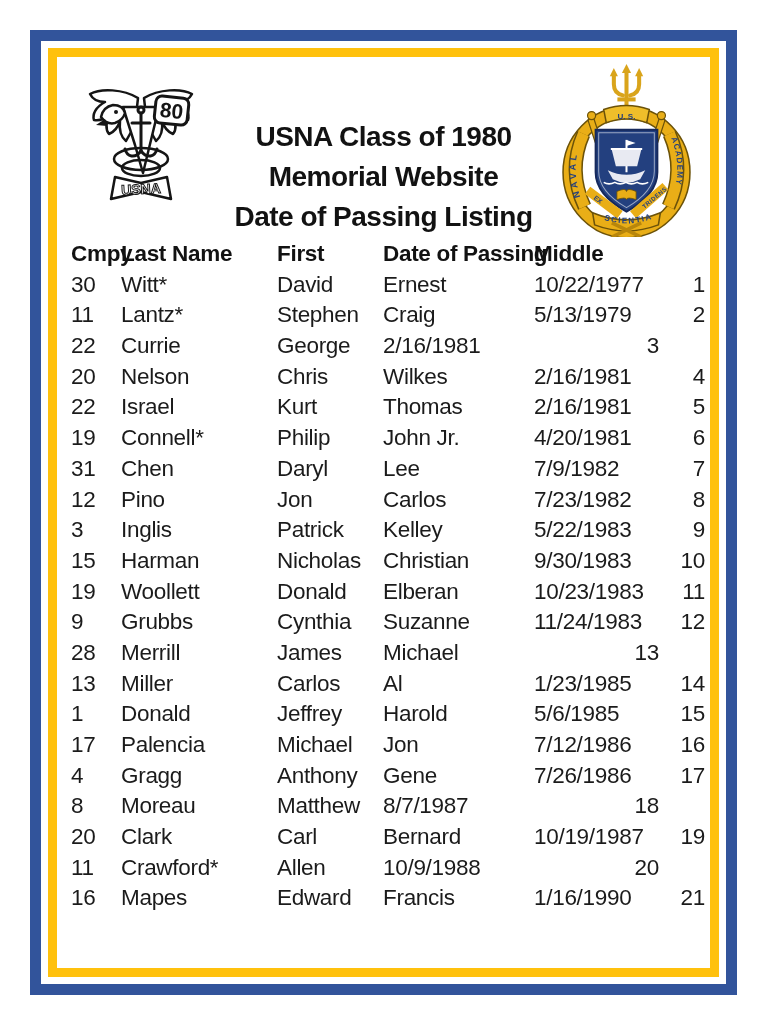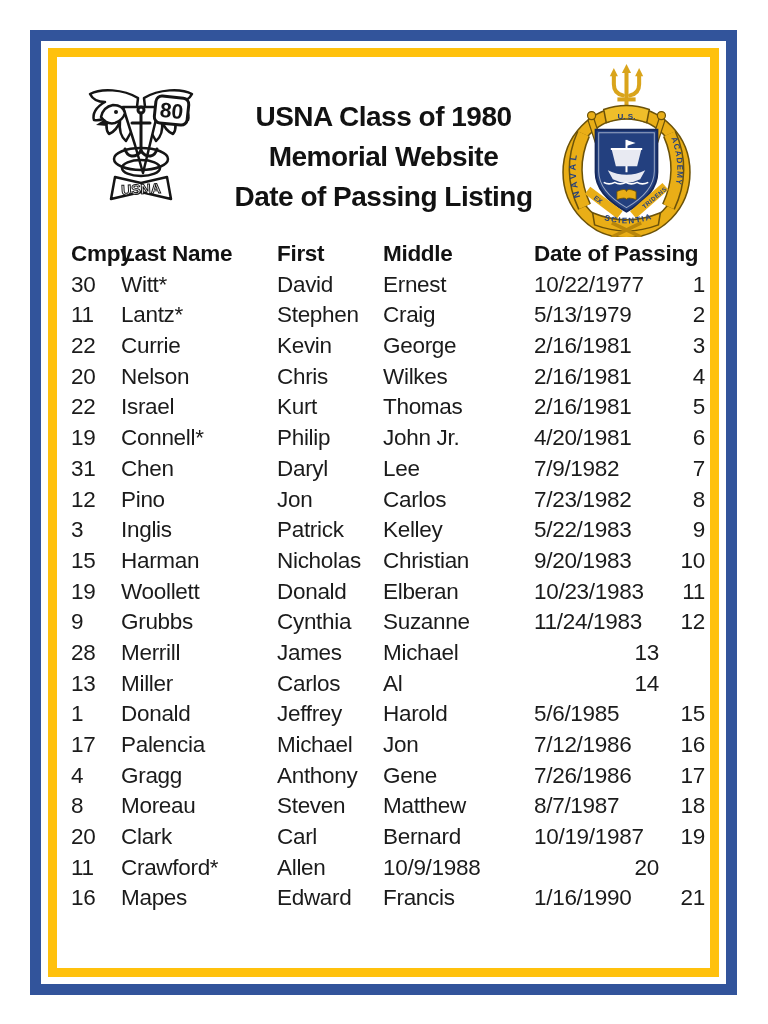--- a/index.html
+++ b/index.html
@@ -14,21 +14,21 @@
   }
   .frame-gold{
     position:absolute;left:7px;top:7px;right:7px;bottom:7px;
     border:9px solid #FFC10D;
   }
   .content{position:absolute;left:0;top:0;right:0;bottom:0;background:#fff;}
   .header{position:relative;height:182px;}
   .class-crest{position:absolute;left:26px;top:28px;width:116px;height:122px;}
   .academy-seal{position:absolute;right:10px;top:6px;width:147px;height:174px;}
   .title{
-    text-align:center;padding-top:40px;font-weight:bold;
+    text-align:center;padding-top:60px;font-weight:bold;
     font-size:28px;line-height:40px;letter-spacing:-0.5px;color:#121212;
   }
   .listing{padding-left:14px;padding-right:5px;font-size:22.5px;letter-spacing:-0.3px;color:#1b1b1b;}
   .trow{
     display:grid;
     grid-template-columns:50px 156px 106px 151px 125px 1fr;
     height:30.7px;line-height:30.7px;align-items:center;white-space:nowrap;
   }
   .trow.head{font-weight:bold;color:#121212;}
   .trow .seq{text-align:right;}
@@ -145,22 +145,22 @@
             <path d="M58 158 L87 172 M87 158 L58 172" stroke="#B8860B" stroke-width="3.5"></path>
           </svg>
         </div>
       </div>
 
       <div class="listing">
         <div class="trow head">
           <div>Cmpy</div>
           <div>Last Name</div>
           <div>First</div>
+          <div>Date of Passing</div>
           <div>Middle</div>
-          <div>Date of Passing</div>
           <div class="seq"></div>
         </div>
         <div>
 
             <div class="trow">
               <div>30</div>
               <div>Witt*</div>
               <div>David</div>
               <div>Ernest</div>
               <div>10/22/1977</div>
@@ -172,21 +172,20 @@
               <div>Lantz*</div>
               <div>Stephen</div>
               <div>Craig</div>
               <div>5/13/1979</div>
               <div class="seq">2</div>
             </div>
 
             <div class="trow">
               <div>22</div>
               <div>Currie</div>
-              <div>Kevin</div>
               <div>George</div>
               <div>2/16/1981</div>
               <div class="seq">3</div>
             </div>
 
             <div class="trow">
               <div>20</div>
               <div>Nelson</div>
               <div>Chris</div>
               <div>Wilkes</div>
@@ -237,21 +236,21 @@
               <div>Kelley</div>
               <div>5/22/1983</div>
               <div class="seq">9</div>
             </div>
 
             <div class="trow">
               <div>15</div>
               <div>Harman</div>
               <div>Nicholas</div>
               <div>Christian</div>
-              <div>9/20/1983</div>
+              <div>9/30/1983</div>
               <div class="seq">10</div>
             </div>
 
             <div class="trow">
               <div>19</div>
               <div>Woollett</div>
               <div>Donald</div>
               <div>Elberan</div>
               <div>10/23/1983</div>
               <div class="seq">11</div>
@@ -272,20 +271,21 @@
               <div>James</div>
               <div>Michael</div>
               <div class="seq">13</div>
             </div>
 
             <div class="trow">
               <div>13</div>
               <div>Miller</div>
               <div>Carlos</div>
               <div>Al</div>
+              <div>1/23/1985</div>
               <div class="seq">14</div>
             </div>
 
             <div class="trow">
               <div>1</div>
               <div>Donald</div>
               <div>Jeffrey</div>
               <div>Harold</div>
               <div>5/6/1985</div>
               <div class="seq">15</div>
@@ -305,21 +305,20 @@
               <div>Gragg</div>
               <div>Anthony</div>
               <div>Gene</div>
               <div>7/26/1986</div>
               <div class="seq">17</div>
             </div>
 
             <div class="trow">
               <div>8</div>
               <div>Moreau</div>
-              <div>Steven</div>
               <div>Matthew</div>
               <div>8/7/1987</div>
               <div class="seq">18</div>
             </div>
 
             <div class="trow">
               <div>20</div>
               <div>Clark</div>
               <div>Carl</div>
               <div>Bernard</div>

